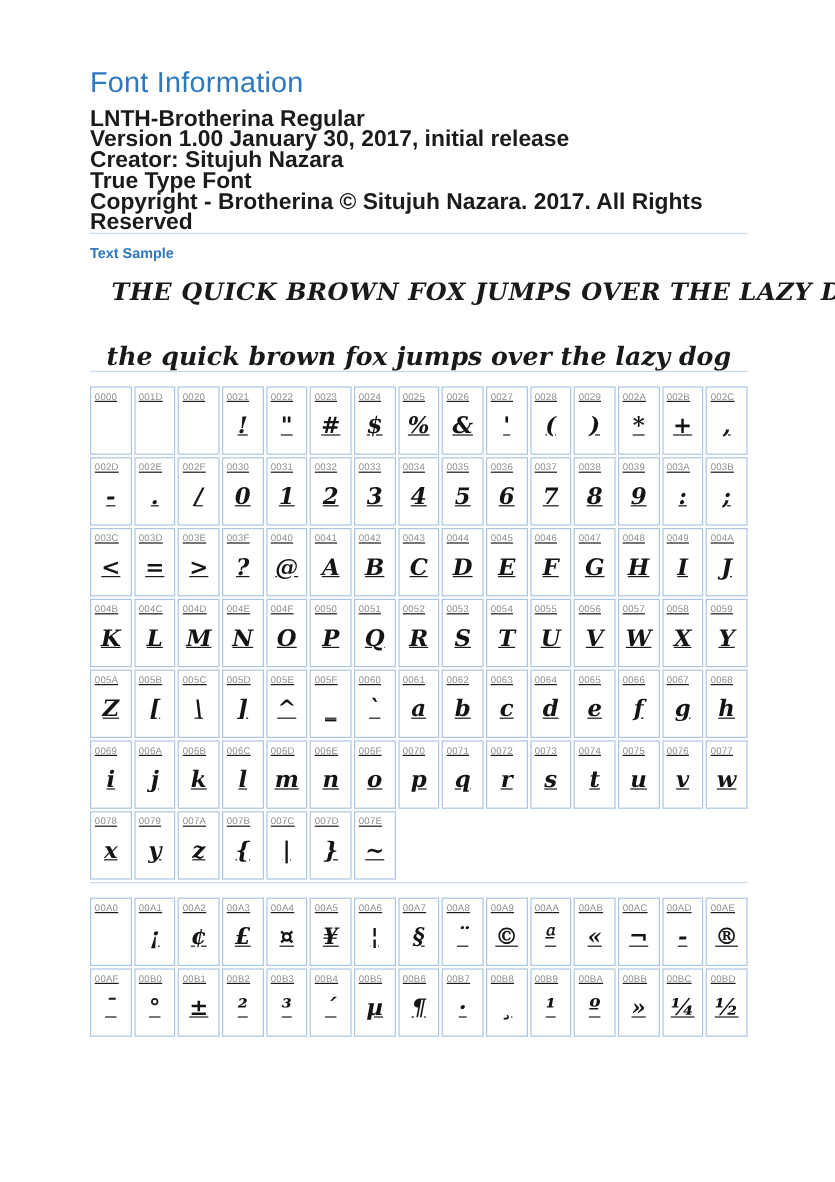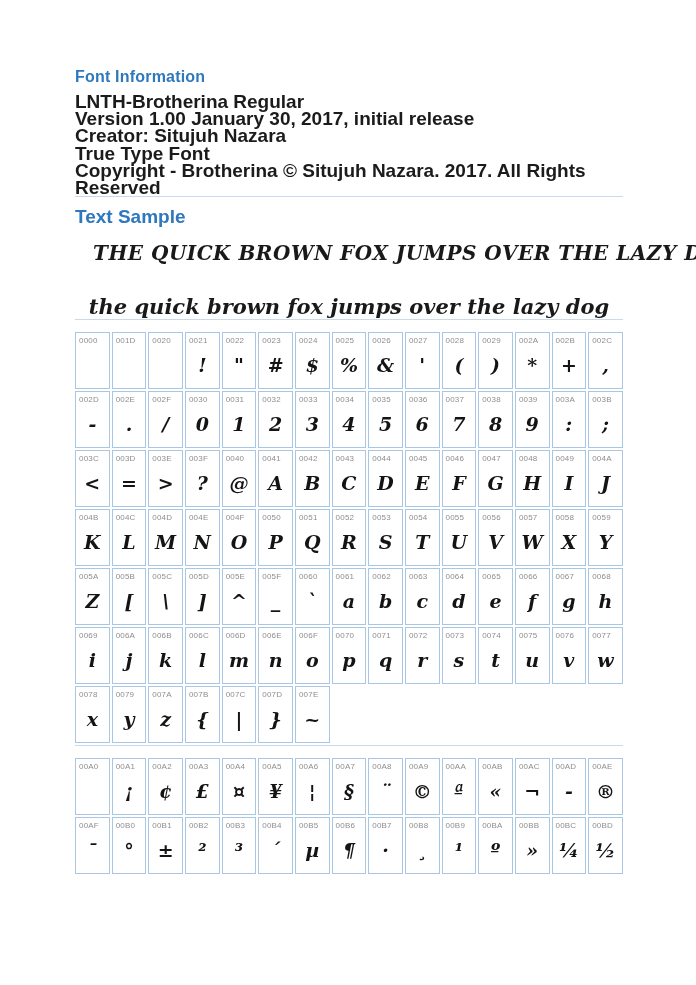--- a/index.html
+++ b/index.html
@@ -7,23 +7,23 @@
   body {
     width: 696px; height: 985px;
     background: #ffffff;
     font-family: "Liberation Sans", sans-serif;
     color: #1b1b1b;
     overflow: hidden;
   }
   .page { padding: 56px 73px 0 75px; }
 
   h1.page-title {
-    margin: 12px 0 7px 0;
-    font-size: 16px;
-    font-weight: bold;
+    margin: 0 0 7px 0;
+    font-size: 24px;
+    font-weight: normal;
     color: #2e78be;
     letter-spacing: 0.2px;
   }
   .info-block div {
     font-size: 19px;
     font-weight: bold;
     line-height: 17.2px;
     color: #1b1b1b;
   }
 
@@ -31,21 +31,21 @@
     border: none;
     border-top: 1px solid #c7dbec;
     margin: 0;
   }
   .sep-1 { margin-top: 17px; }
   .sep-2 { margin-top: 24px; }
   .sep-3 { margin-top: 9px; }
 
   h2.section-heading {
     margin: 9px 0 0 0;
-    font-size: 19px;
+    font-size: 12px;
     font-weight: bold;
     color: #2e78be;
   }
 
   .script {
     font-family: "DejaVu Serif", serif;
     font-style: italic;
     font-weight: bold;
   }
   .sample-upper {
@@ -57,21 +57,21 @@
     color: #191919;
   }
   .sample-lower {
     margin-top: 29px;
     font-size: 21px;
     text-align: center;
     color: #191919;
   }
 
   .chartable { margin-top: 12px; }
-  .charrow { display: flex; gap: 2px; margin-bottom: 2px; }
+  .charrow { display: flex; gap: 2px; margin-bottom: 2px; text-decoration: underline; }
   .cell {
     width: calc((100% - 28px) / 15);
     height: 57px;
     border: 1px solid #a9c7e5;
     background: #ffffff;
     display: flex;
     flex-direction: column;
     overflow: hidden;
   }
   .cell .code {

